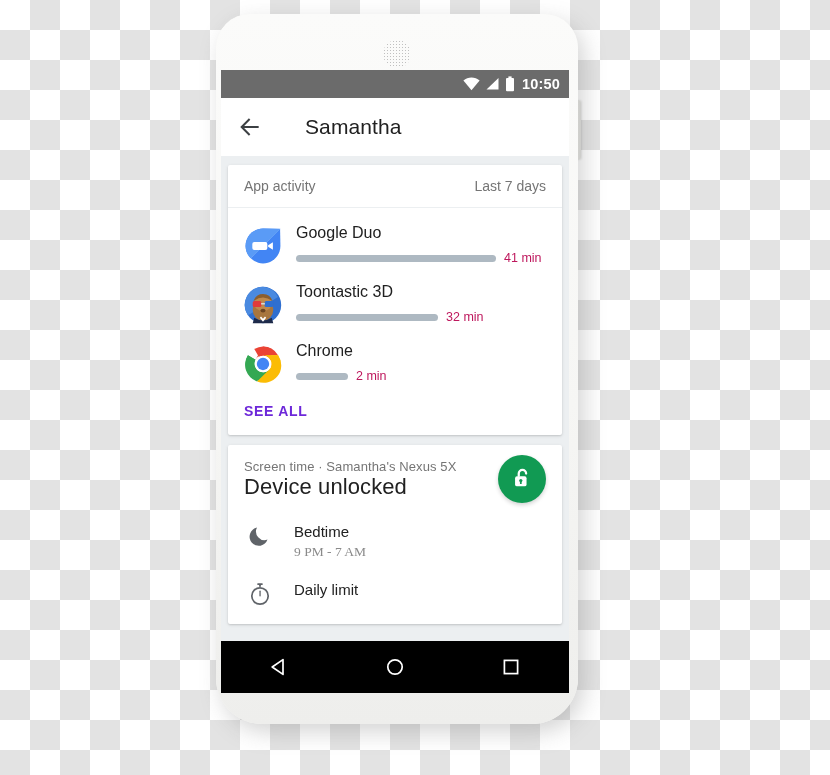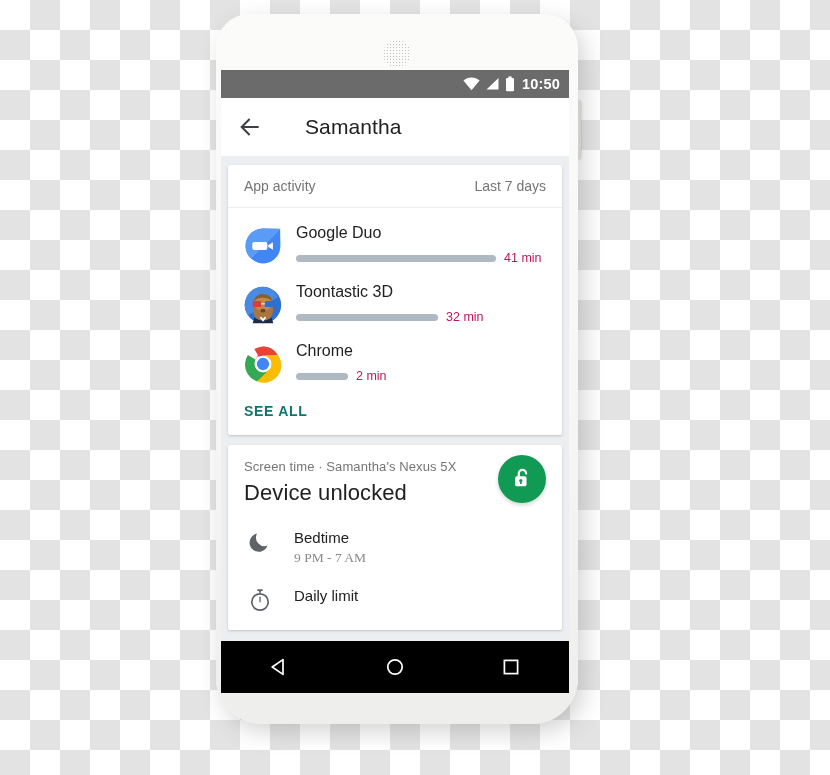--- a/index.html
+++ b/index.html
@@ -212,21 +212,20 @@
   
   .st-card { position: relative; padding: 14px 16px 0 16px; }
   .st-sub {
     font-size: 13px;
     color: #757575;
     letter-spacing: 0.1px;
   }
   .st-title {
     font-size: 22px;
     color: #212121;
-    margin-top: 6px;
     letter-spacing: 0.1px;
   }
   .lock-fab {
     position: absolute;
     right: 16px;
     top: 10px;
     width: 48px;
     height: 48px;
     border-radius: 50%;
     background: #119a53;
@@ -383,21 +382,21 @@
             <div class="app-name">Chrome</div>
             <div class="app-usage">
               <div class="usage-bar" style="width: 52px;"></div>
               <span class="usage-text">2 min</span>
             </div>
           </div>
         </div>
 
       </div>
 
-      <div class="see-all" style="color: #0f766e;">SEE ALL</div>
+      <div class="see-all" style="color: #6d28d9;">SEE ALL</div>
     </div>
 
     <div class="card st-card">
       <div class="st-sub">Screen time · Samantha's Nexus 5X</div>
       <div class="st-title">Device unlocked</div>
 
       <div class="lock-fab" style="background: rgb(17, 154, 83);">
         <svg width="26" height="26" viewBox="0 0 24 24">
           <path d="M9 9 V7 a3.4 3.4 0 0 1 6.8 0" fill="none" stroke="#ffffff" stroke-width="2.1" stroke-linecap="round"></path>
           <rect x="5.6" y="9.4" width="10.6" height="9.4" rx="1.8" fill="#ffffff"></rect>

